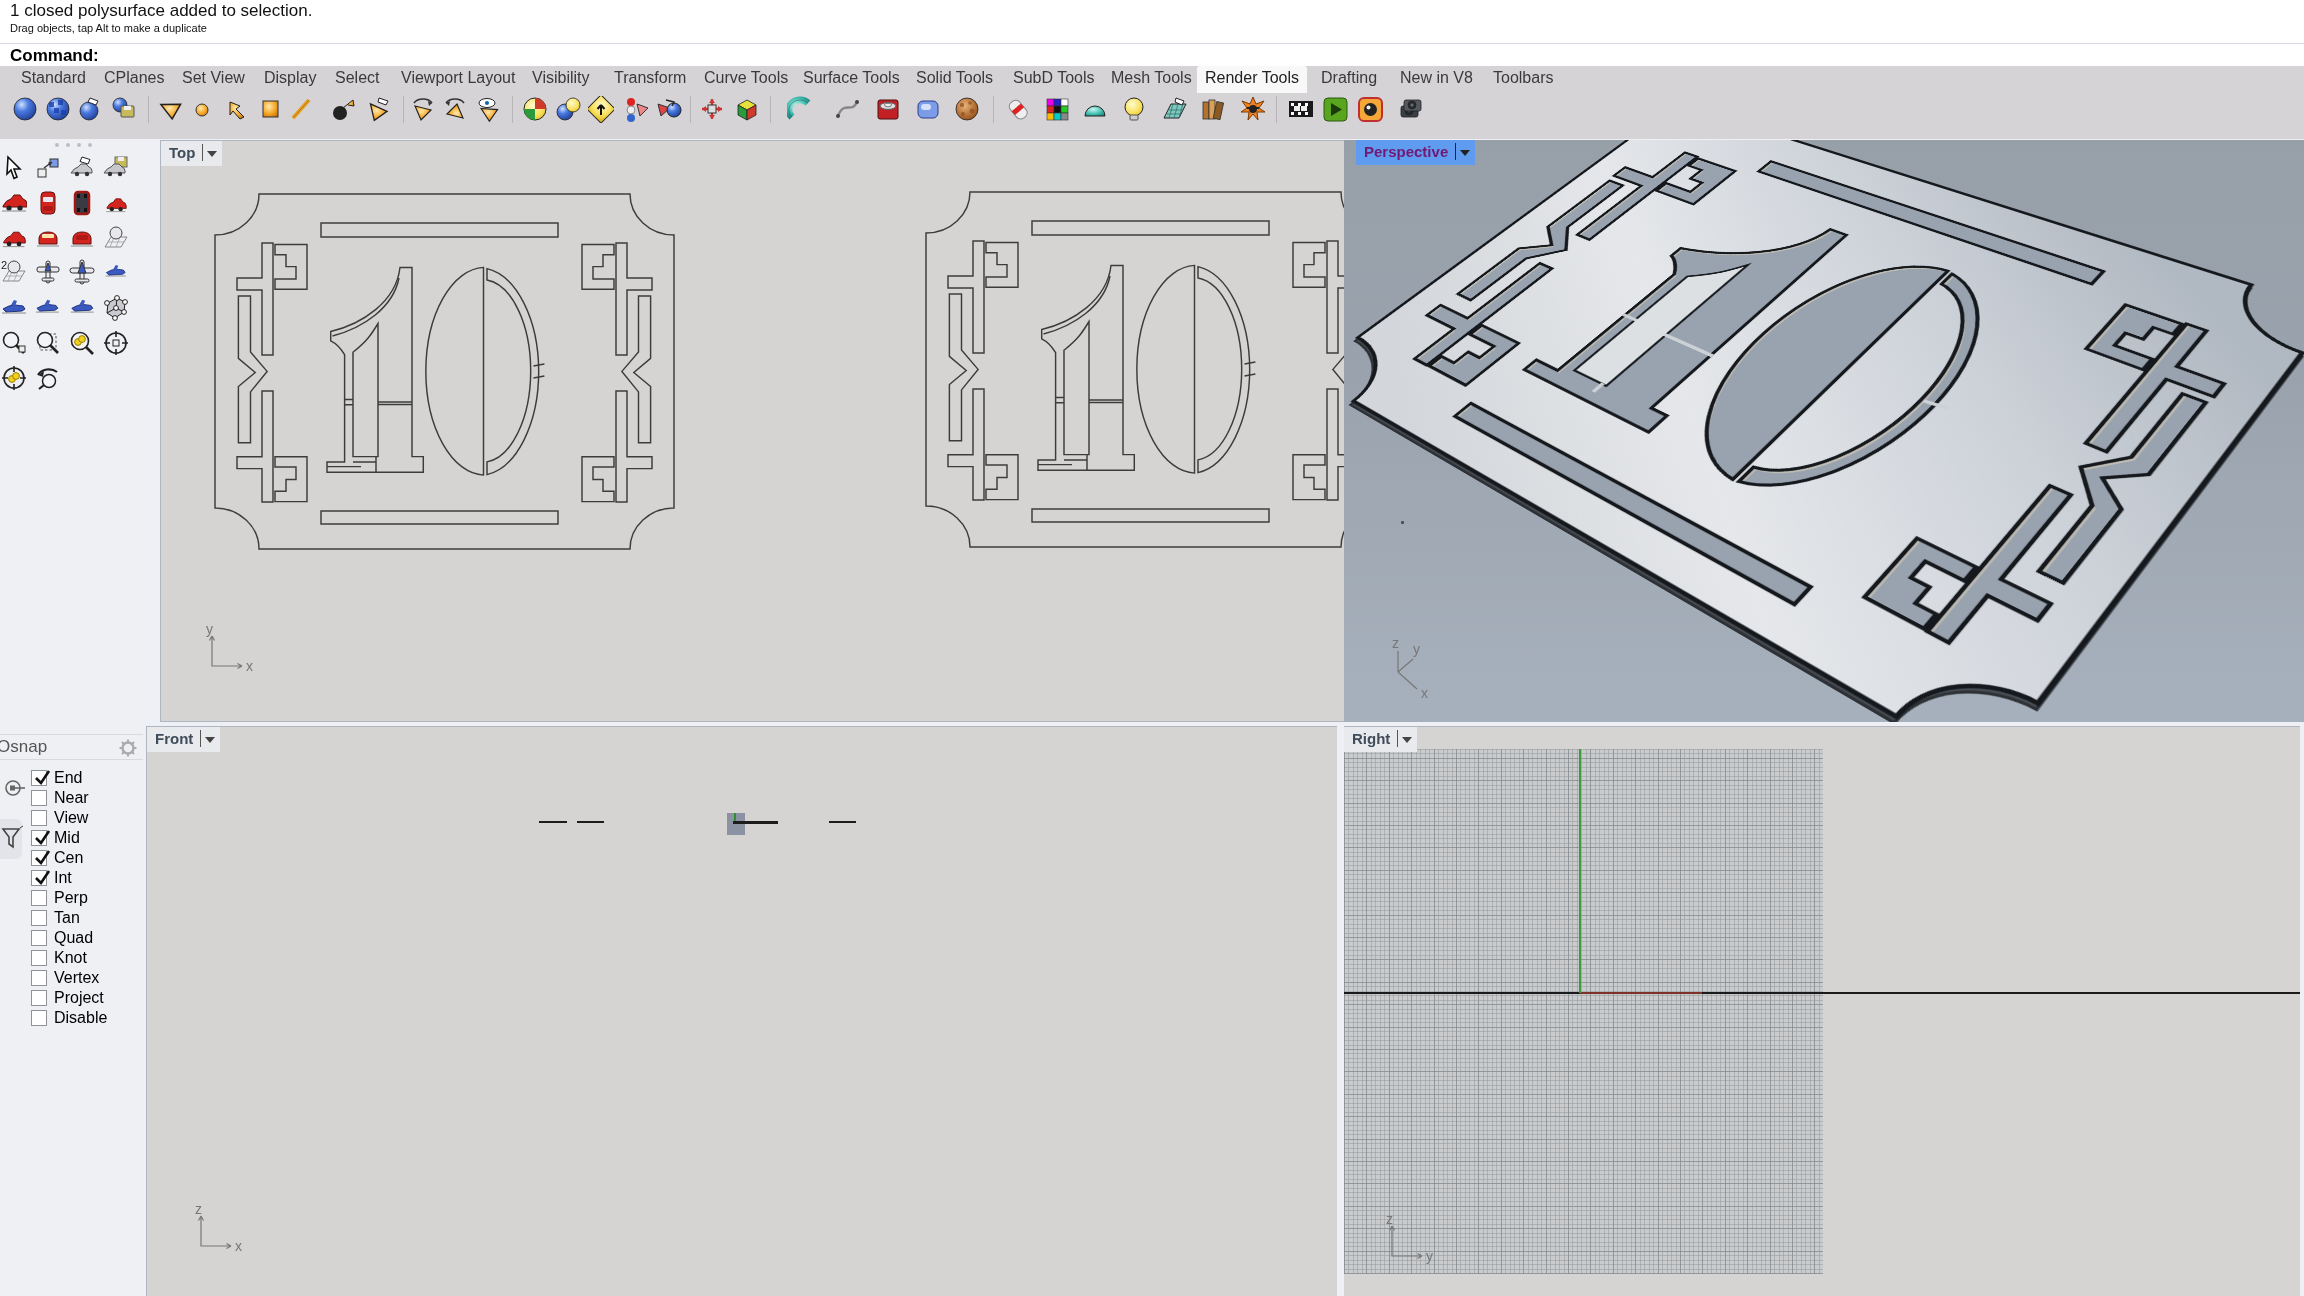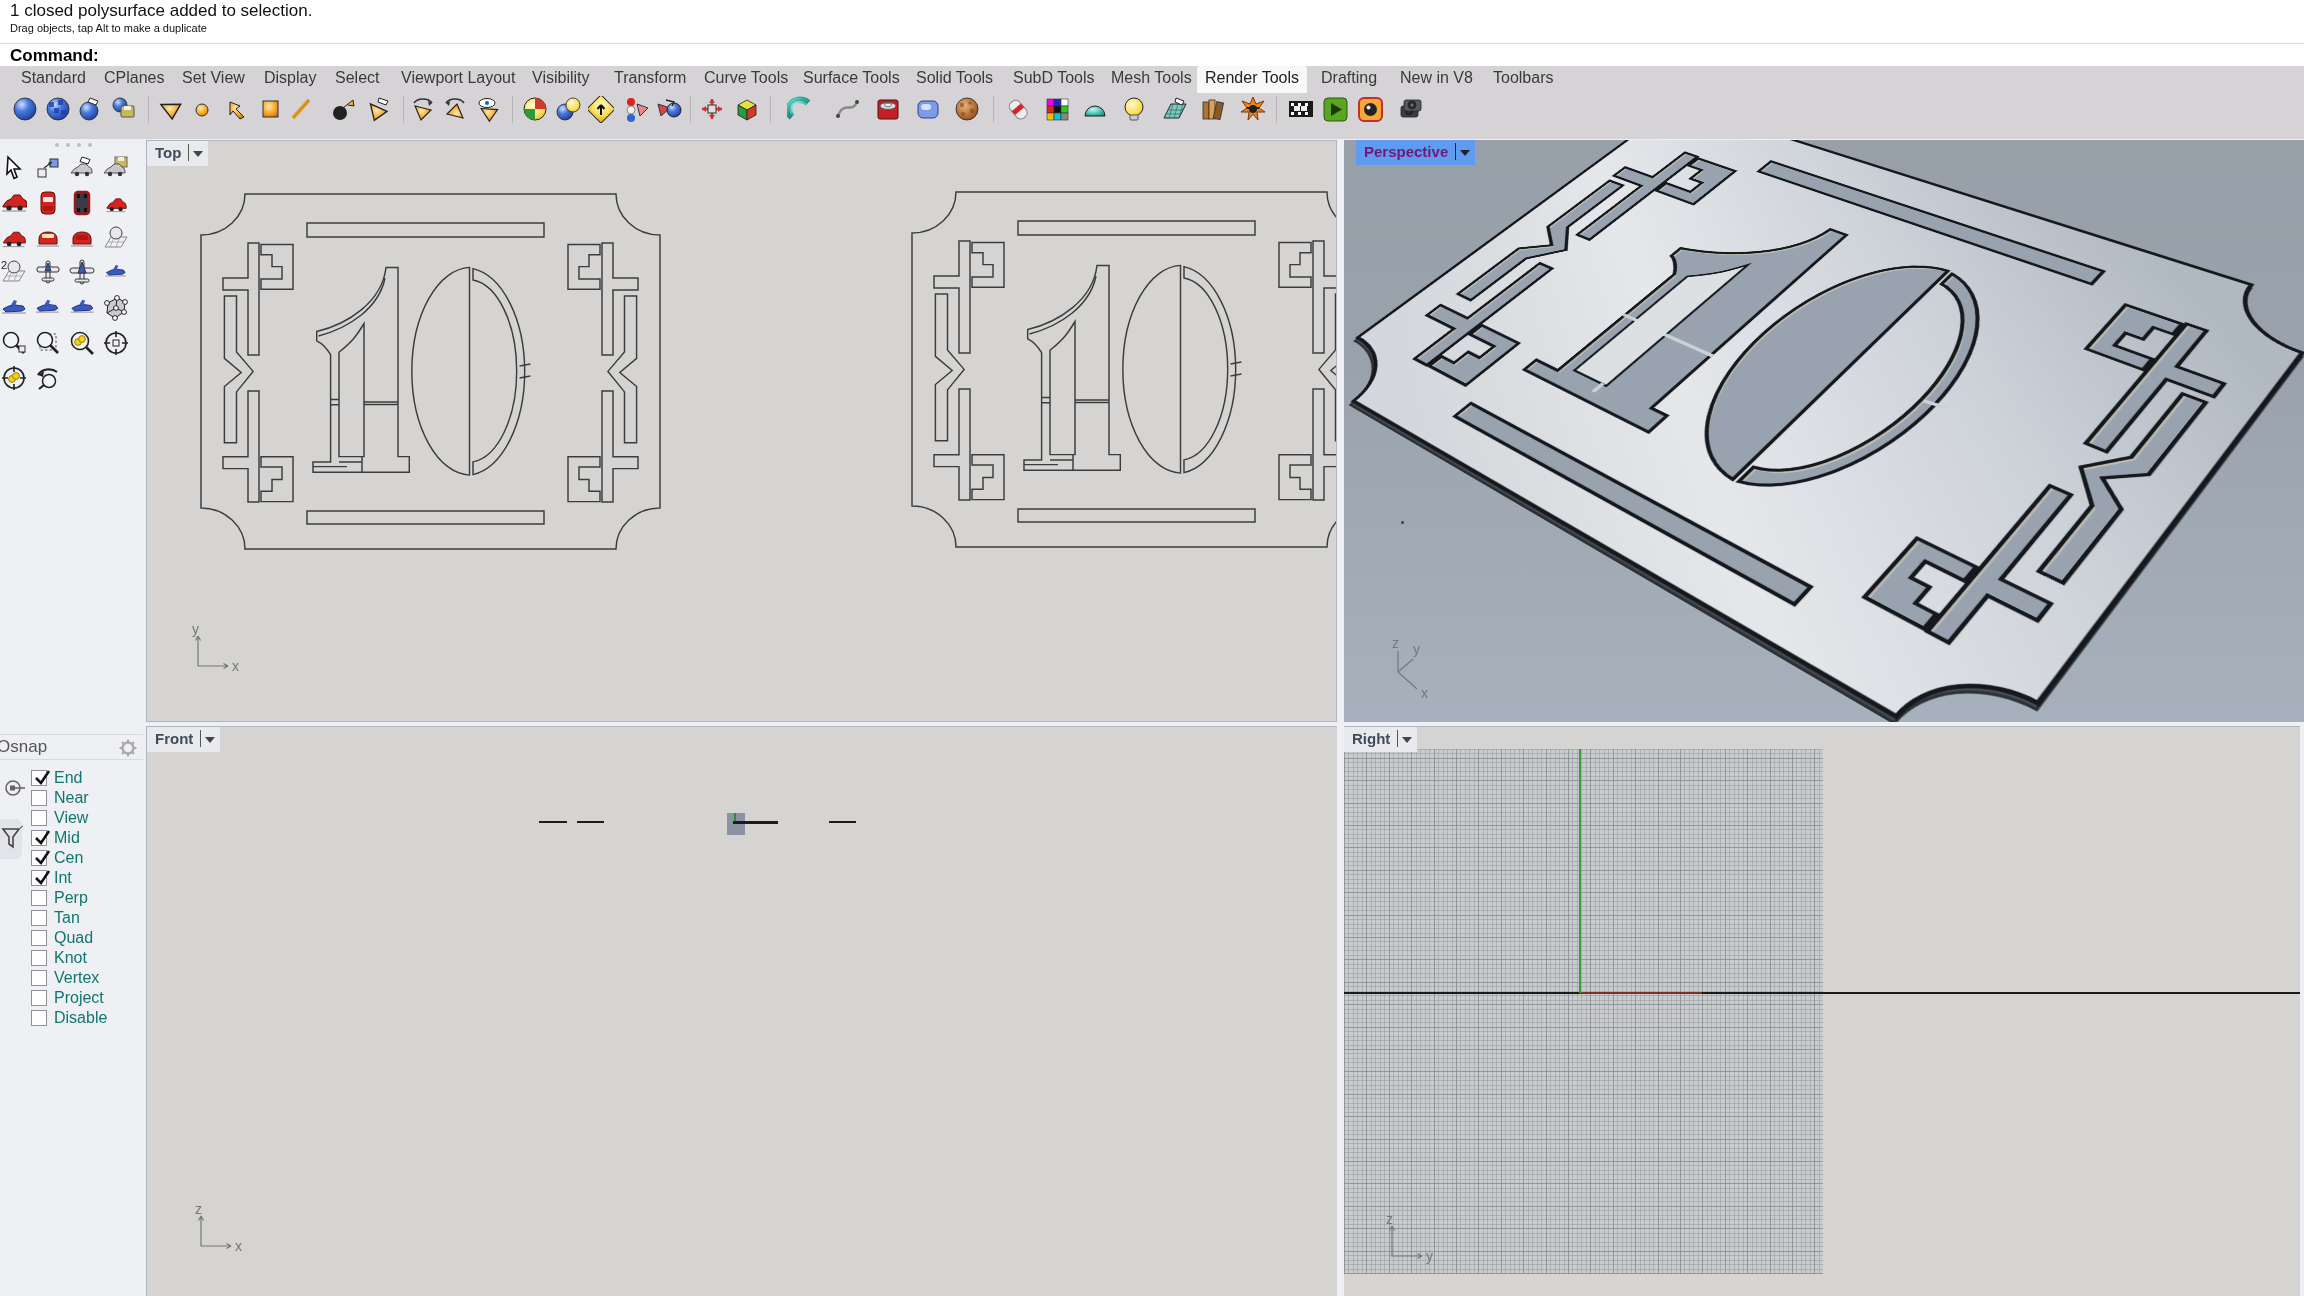--- a/index.html
+++ b/index.html
@@ -8,21 +8,21 @@
   .abs { position:absolute; }
   #cmdline1 { position:absolute; left:10px; top:1px; font-size:17px; color:#111; }
   #cmdline2 { position:absolute; left:10px; top:22px; font-size:11px; color:#111; }
   #cmddiv { position:absolute; left:0; top:43px; width:2304px; height:1px; background:#d8dce4; }
   #cmdprompt { position:absolute; left:10px; top:46px; font-size:17px; font-weight:bold; color:#000; }
   #menubar { position:absolute; left:0; top:66px; width:2304px; height:73px; background:#d6d3d6; }
   .mtab { position:absolute; top:3px; font-size:16px; color:#3a3a3a; }
   .mtabsel { position:absolute; top:0px; height:27px; background:#f8f8f8; border-radius:3px 3px 0 0; font-size:16px; color:#222; text-align:center; padding-top:3px; }
   #sidebar { position:absolute; left:0; top:139px; width:143px; height:1157px; background:#eff0f4; }
   .vp { position:absolute; background:#d5d4d2; overflow:hidden; }
-  #vpTop    { left:146px; top:140px; width:1191px; height:582px; border:1px solid #b0b6c0; }
+  #vpTop    { left:160px; top:140px; width:1191px; height:582px; border:1px solid #b0b6c0; }
   #vpPersp  { left:1344px; top:140px; width:960px; height:582px;
      background:linear-gradient(180deg,#979fa9 0%,#9aa3ad 40%,#a7b1bd 100%); }
   #vpFront  { left:146px; top:726px; width:1191px; height:570px; border-top:1px solid #b0b6c0; border-left:1px solid #b0b6c0;}
   #vpRight  { left:1344px; top:726px; width:956px; height:570px; border-top:1px solid #b0b6c0; }
   .vplabel { position:absolute; left:0; top:0; height:25px; background:#e9eaee; color:#3f4c5a;
      font-size:15px; font-weight:bold; padding:3px 5px 0 8px; }
   .vplabel .sep { display:inline-block; width:1px; height:17px; background:#555; margin:0 4px 0 7px; vertical-align:-3px;}
   .vplabel .tri { display:inline-block; width:0; height:0; border-left:5px solid transparent; border-right:5px solid transparent; border-top:6px solid #444; vertical-align:1px;}
   #persplabel { background:#5f9bee; color:#701a75;margin-left:12px; }
   #persplabel .sep{ background:#222; }
@@ -30,21 +30,21 @@
   .axis { position:absolute; font-size:14px; color:#666; }
   .axis svg { overflow:visible; }
   #gridblk { background-color:#c9cbcc;
     background-image:
       repeating-linear-gradient(0deg, rgba(128,134,140,0.6) 0px, rgba(128,134,140,0.6) 1px, transparent 1px, transparent 22.4px),
       repeating-linear-gradient(90deg, rgba(128,134,140,0.6) 0px, rgba(128,134,140,0.6) 1px, transparent 1px, transparent 22.4px),
       repeating-linear-gradient(0deg, rgba(146,151,156,0.5) 0px, rgba(146,151,156,0.5) 1px, transparent 1px, transparent 4.48px),
       repeating-linear-gradient(90deg, rgba(146,151,156,0.5) 0px, rgba(146,151,156,0.5) 1px, transparent 1px, transparent 4.48px);
   }
   .ico { position:absolute; }
-  .osrow { position:absolute; left:31px; font-size:16px; color:#0f766e; }
+  .osrow { position:absolute; left:31px; font-size:16px; color:#000000; }
   .osrow .cb { display:inline-block; width:16px; height:16px; background:#fff; border:1px solid #8f9399; vertical-align:-3px; position:relative; }
   .osrow .lab { margin-left:7px; }
   .osrow svg { position:absolute; left:1px; top:-3px; overflow:visible; }
 </style>
 </head>
 <body>
   <div class="abs" style="left:0;top:0;width:2304px;height:66px;background:#ffffff"></div>
   <div id="cmdline1">1 closed polysurface added to selection.</div>
   <div id="cmdline2">Drag objects, tap Alt to make a duplicate</div>
   <div id="cmddiv"></div>

